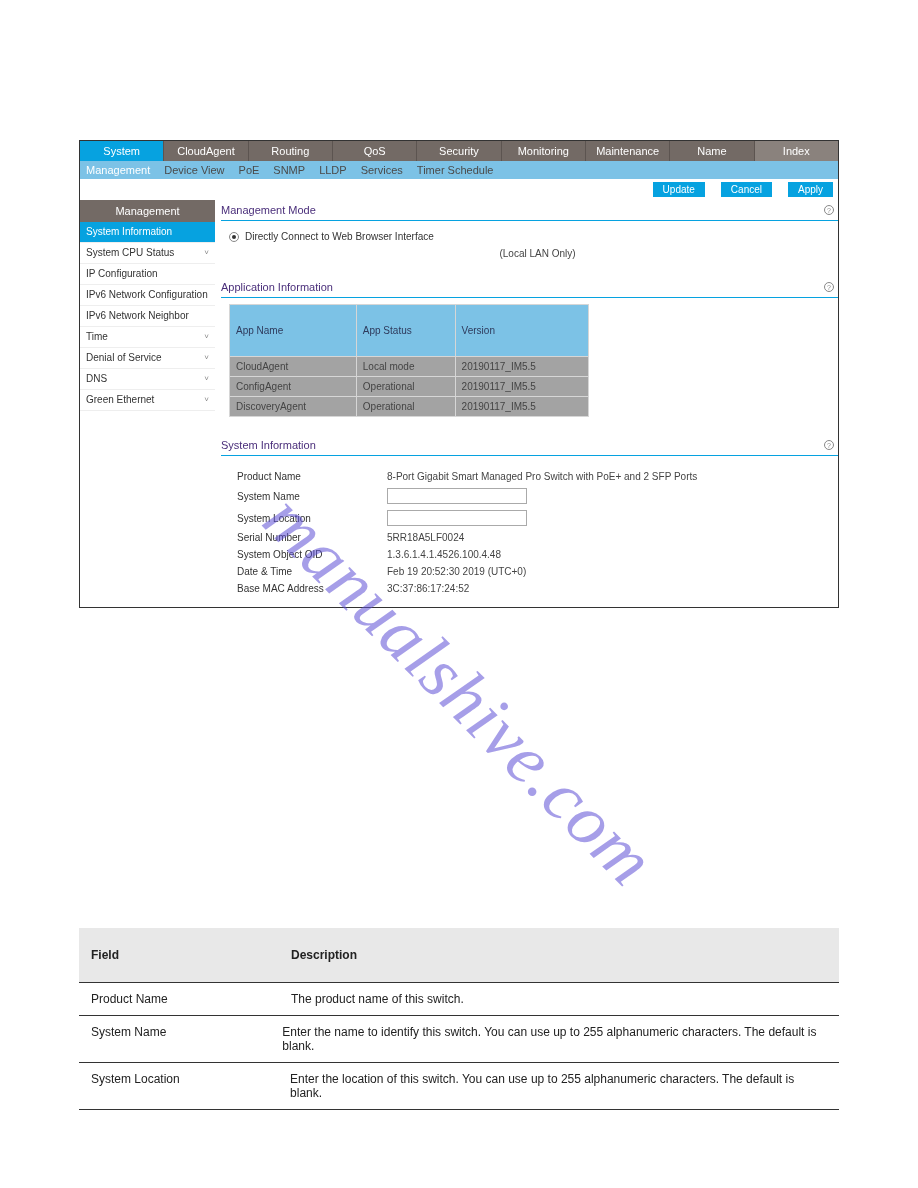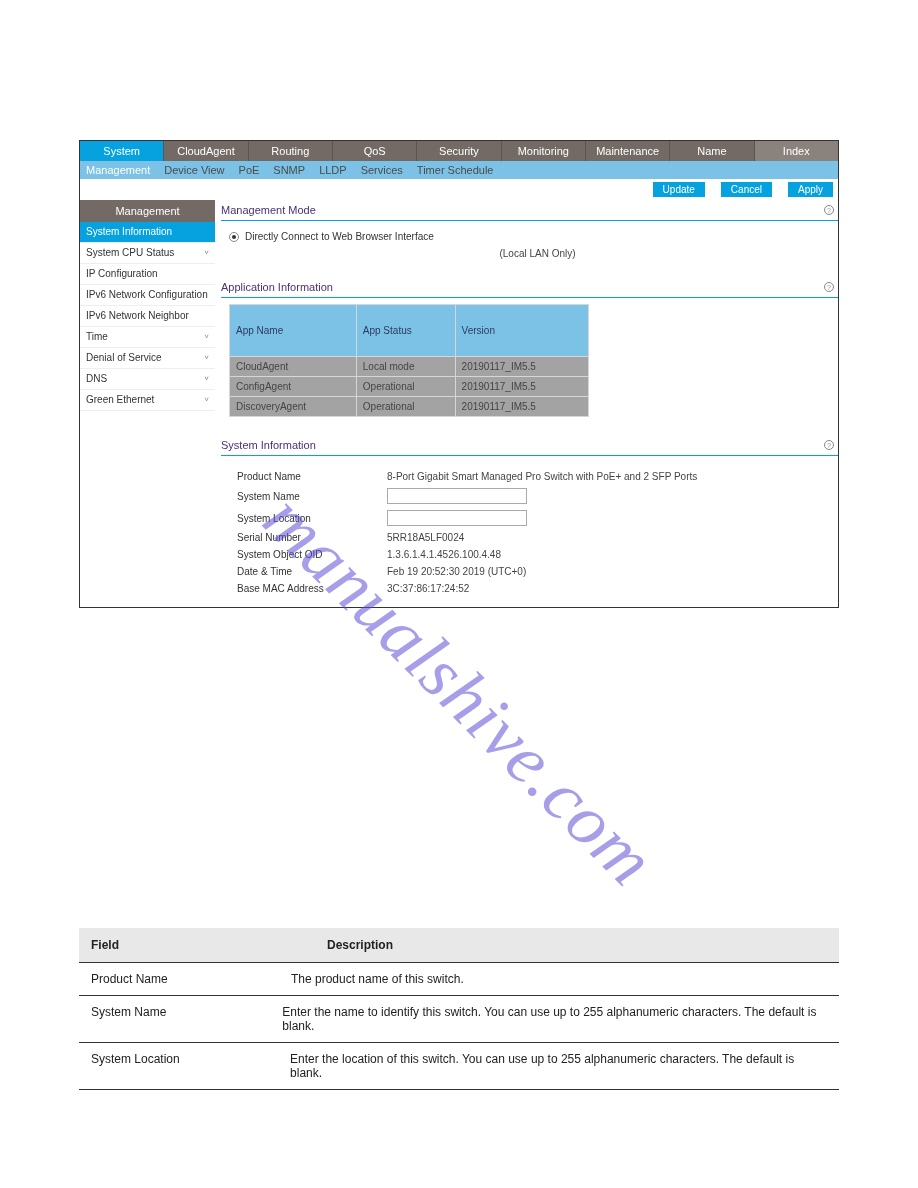--- a/index.html
+++ b/index.html
@@ -33,21 +33,21 @@
   .app-table { width: 360px; border-collapse: collapse; font-size: 10px; margin: 4px 0 0 8px; }
   .app-table th { background: #7cc2e6; color: #2e3a5c; text-align: left; padding: 20px 6px; font-weight: normal; border: 1px solid #d6d6d6; }
   .app-table td { background: #a3a3a3; padding: 4px 6px; border: 1px solid #d6d6d6; color: #444; }
   .info-grid { padding: 6px 0 0 16px; }
   .info-row { display: flex; padding: 3px 0; font-size: 10px; color: #333; align-items: center; }
   .info-label { width: 150px; }
   .info-val { color: #444; }
   .txt-in { width: 140px; height: 16px; border: 1px solid #aaa; font-size: 10px; padding: 0 2px; }
   .watermark { position: absolute; left: 50%; top: 690px; transform: translate(-50%,-50%) rotate(45deg); font-size: 72px; font-style: italic; color: rgba(93,78,214,0.55); pointer-events: none; font-family: 'Segoe Script','Brush Script MT',cursive; letter-spacing: 1px; z-index: 50; }
   .doc-block { width: 760px; margin: 320px auto 0; font-size: 12px; color: #222; }
-  .doc-table-head { background: #e8e8e8; padding: 10px 12px; display:flex; font-weight: bold; gap: 36px; }
+  .doc-table-head { background: #e8e8e8; padding: 20px 12px; display:flex; font-weight: bold; }
   .doc-col1 { width: 200px; }
   .doc-row { display:flex; padding: 9px 12px; border-bottom: 1px solid #333; }
   .doc-sep { border-top: 1px solid #333; }
 </style>
 </head>
 <body>
 
 <div class="page">
   <div class="watermark">manualshive.com</div>
 

